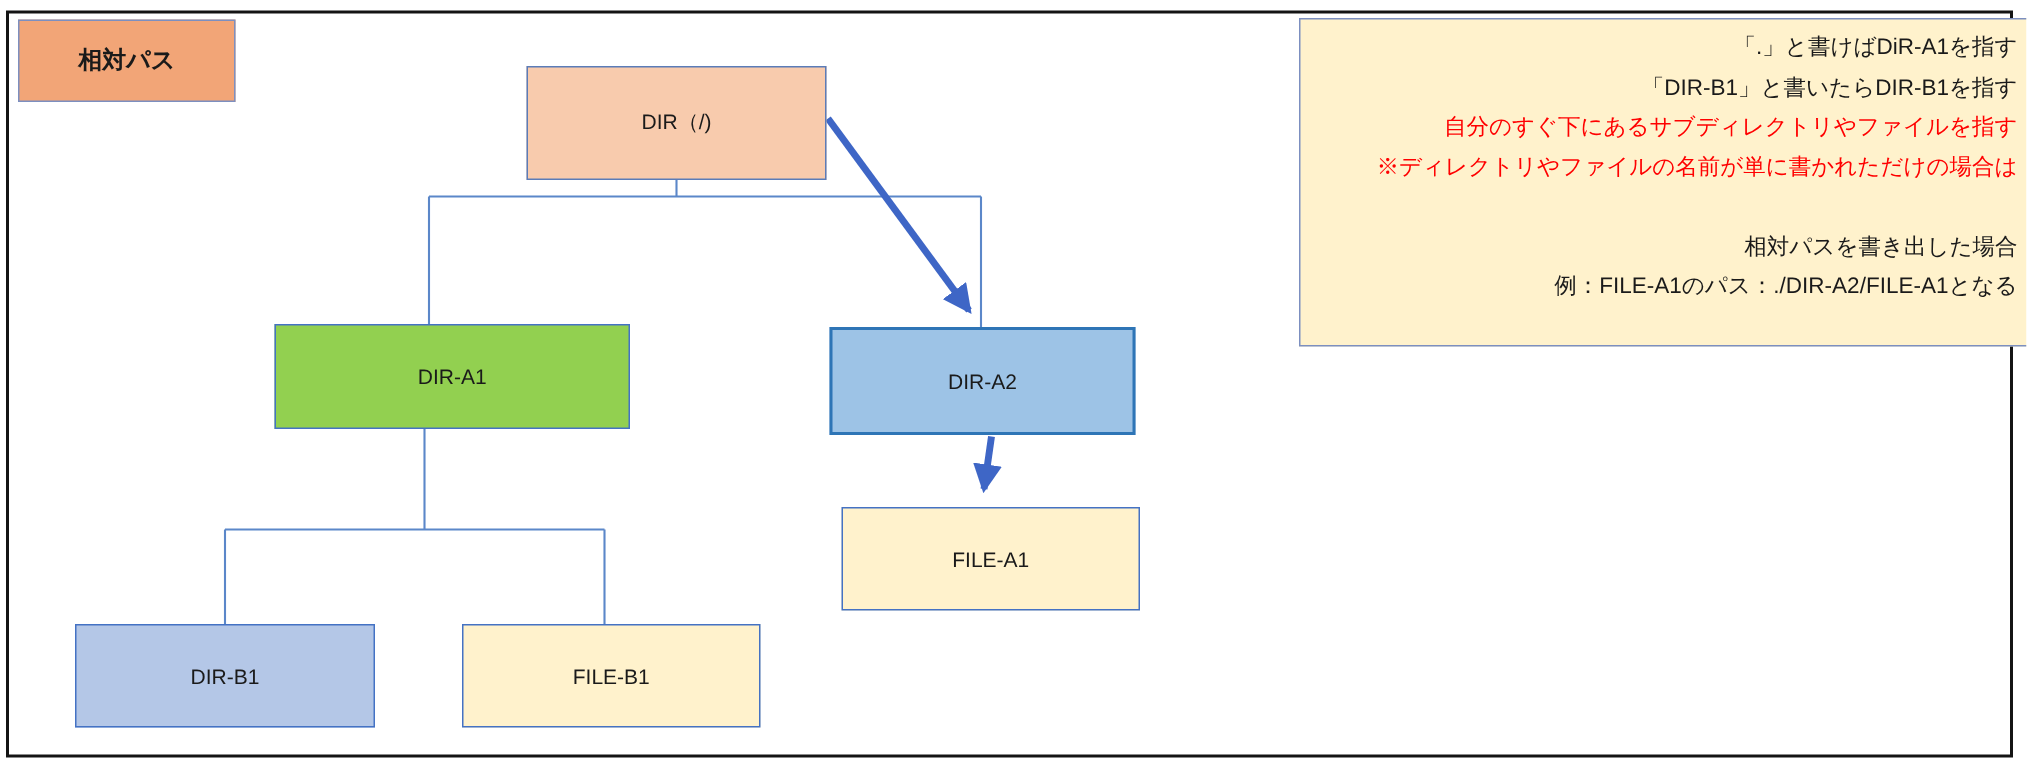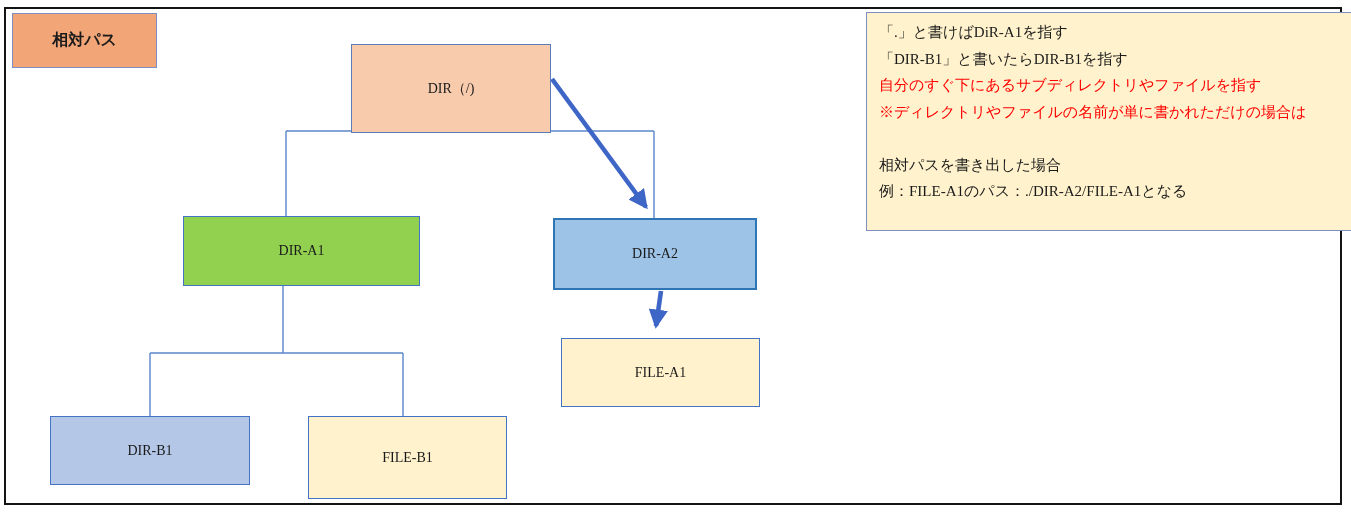--- a/index.html
+++ b/index.html
@@ -1,22 +1,23 @@
 <!DOCTYPE html>
 <html lang="ja"><head>
 <meta charset="utf-8">
 <style>
   html,body{margin:0;padding:0;background:#fff;}
   .canvas{
     position:relative;
     width:1351px;height:518px;
     background:#ffffff;
-    font-family:Liberation Serif, serif;
+    font-family:Liberation Sans, sans-serif;
     overflow:hidden;
     color:#1a1a1a;
+    text-align:right;
   }
   .frame{
     position:absolute;left:4px;top:7px;width:1338px;height:498px;
     border:2.5px solid #141414;
     box-sizing:border-box;
   }
   svg.overlay{position:absolute;left:0;top:0;width:1351px;height:518px;z-index:1;}
   .node{
     position:absolute;z-index:2;
     display:flex;align-items:center;justify-content:center;
@@ -31,25 +32,25 @@
     display:flex;align-items:center;justify-content:center;
     font-weight:bold;font-size:16px;box-sizing:border-box;
   }
   .context-banner{
     position:absolute;z-index:2;
     left:158px;top:15px;width:292px;height:25px;
     background:#F2A577;border:1px solid #4472C4;
     display:flex;align-items:center;justify-content:center;
     font-size:15px;box-sizing:border-box;white-space:nowrap;
   }
-  .node-root   {left:351px;top:44px; width:200px;height:89px;background:#F8CBAD;border-color:#5B7CB8;}
+  .node-root   {left:351px;top:44px; width:200px;height:76px;background:#F8CBAD;border-color:#5B7CB8;}
   .node-dir-a1 {left:183px;top:216px;width:237px;height:70px;background:#92D050;}
   .node-dir-a2 {left:553px;top:218px;width:204px;height:72px;background:#9DC3E6;border-color:#2E75B6;border-width:2px;}
   .node-dir-b1 {left:50px; top:416px;width:200px;height:69px;background:#B4C7E7;}
-  .node-file-b1{left:308px;top:416px;width:199px;height:83px;background:#FFF2CC;}
+  .node-file-b1{left:308px;top:416px;width:199px;height:69px;background:#FFF2CC;}
   .node-file-a1{left:561px;top:338px;width:199px;height:69px;background:#FFF2CC;}
   .note-box{
     position:absolute;z-index:2;
     left:843px;top:12px;width:492px;height:219px;
     background:#FFF2CC;border:1.5px solid #7C8FC0;
     box-sizing:border-box;
     padding:6px 12px 0 12px;
     font-size:15px;
     margin-left:23px;
   }

